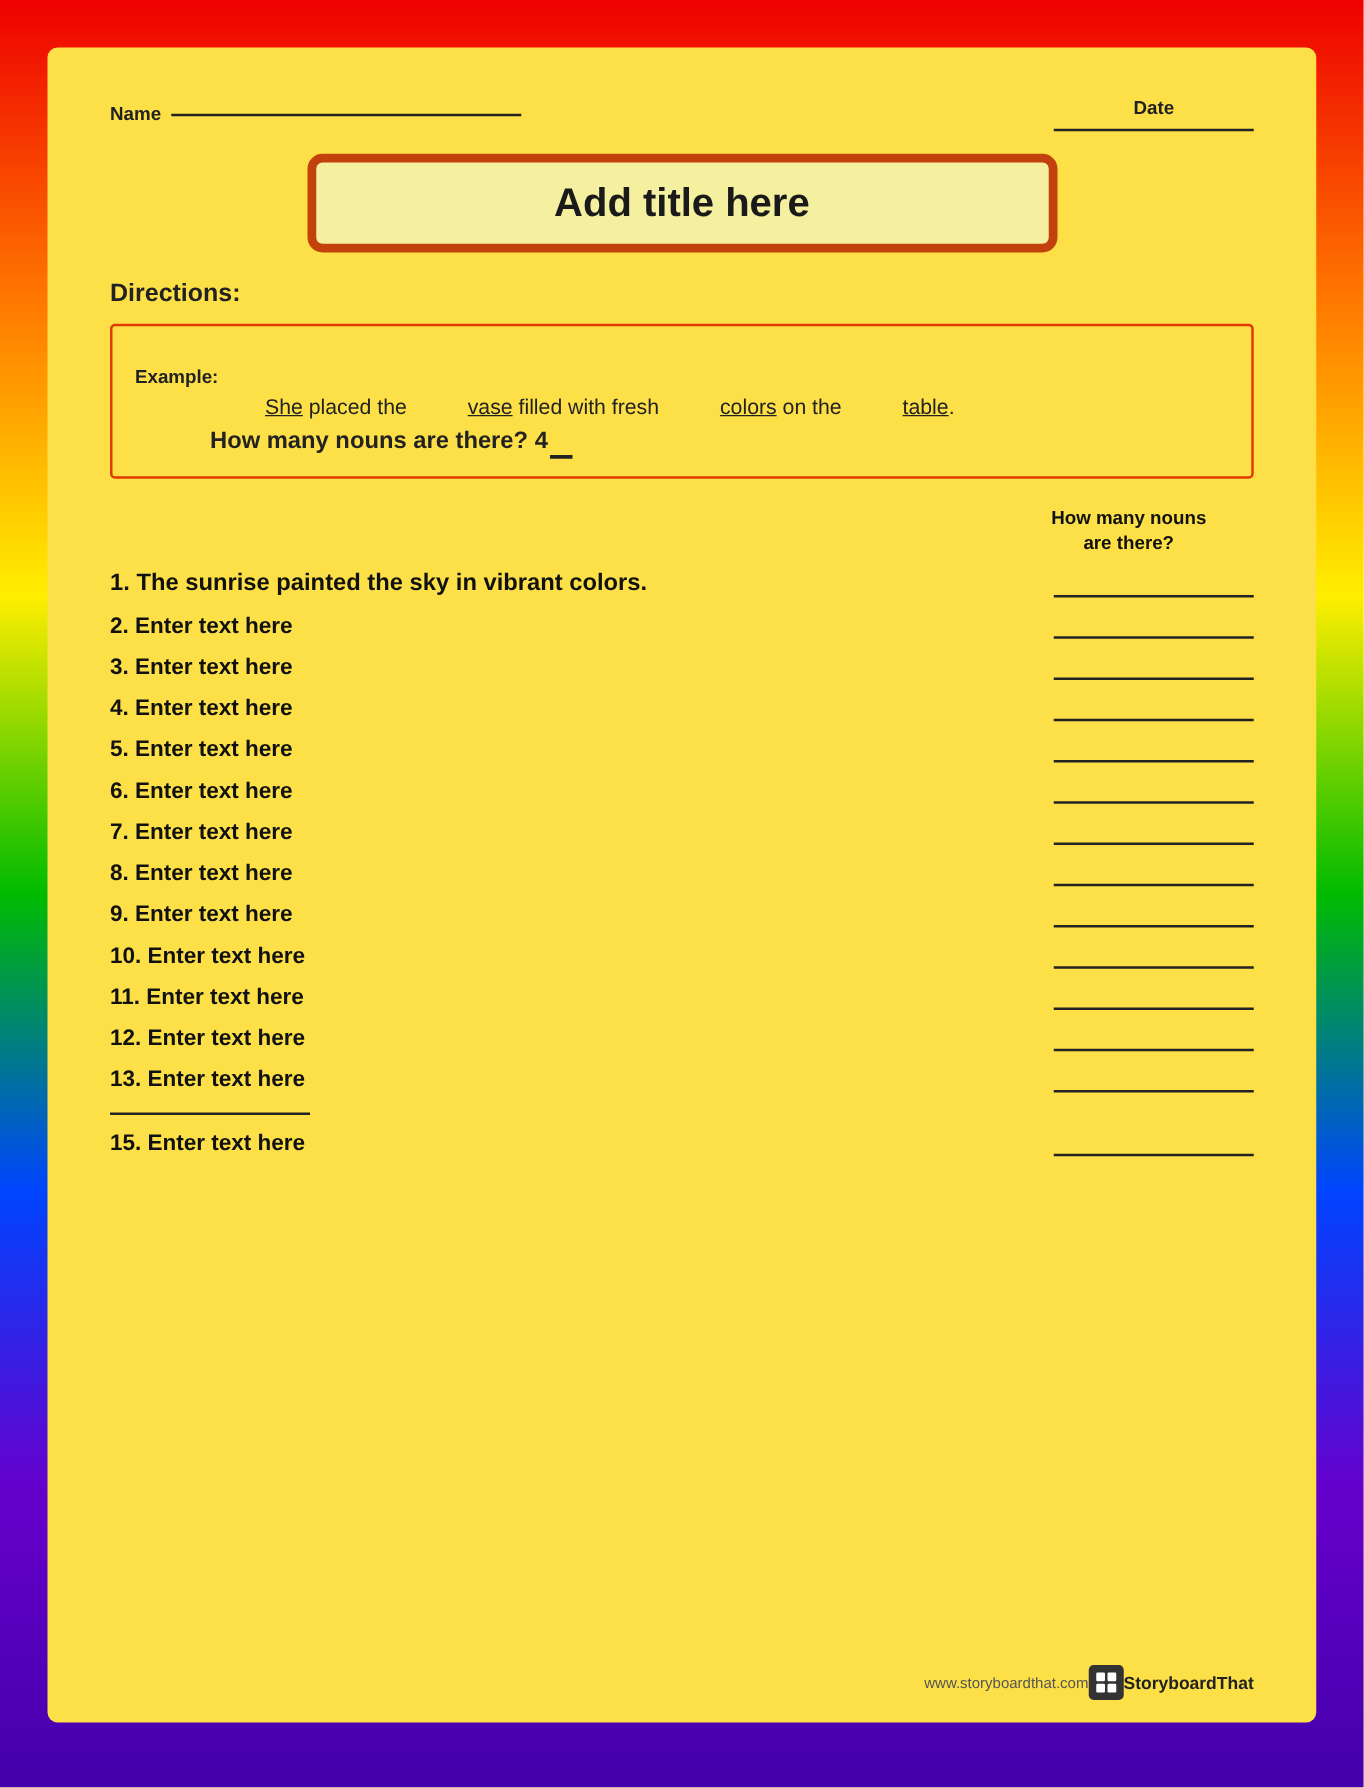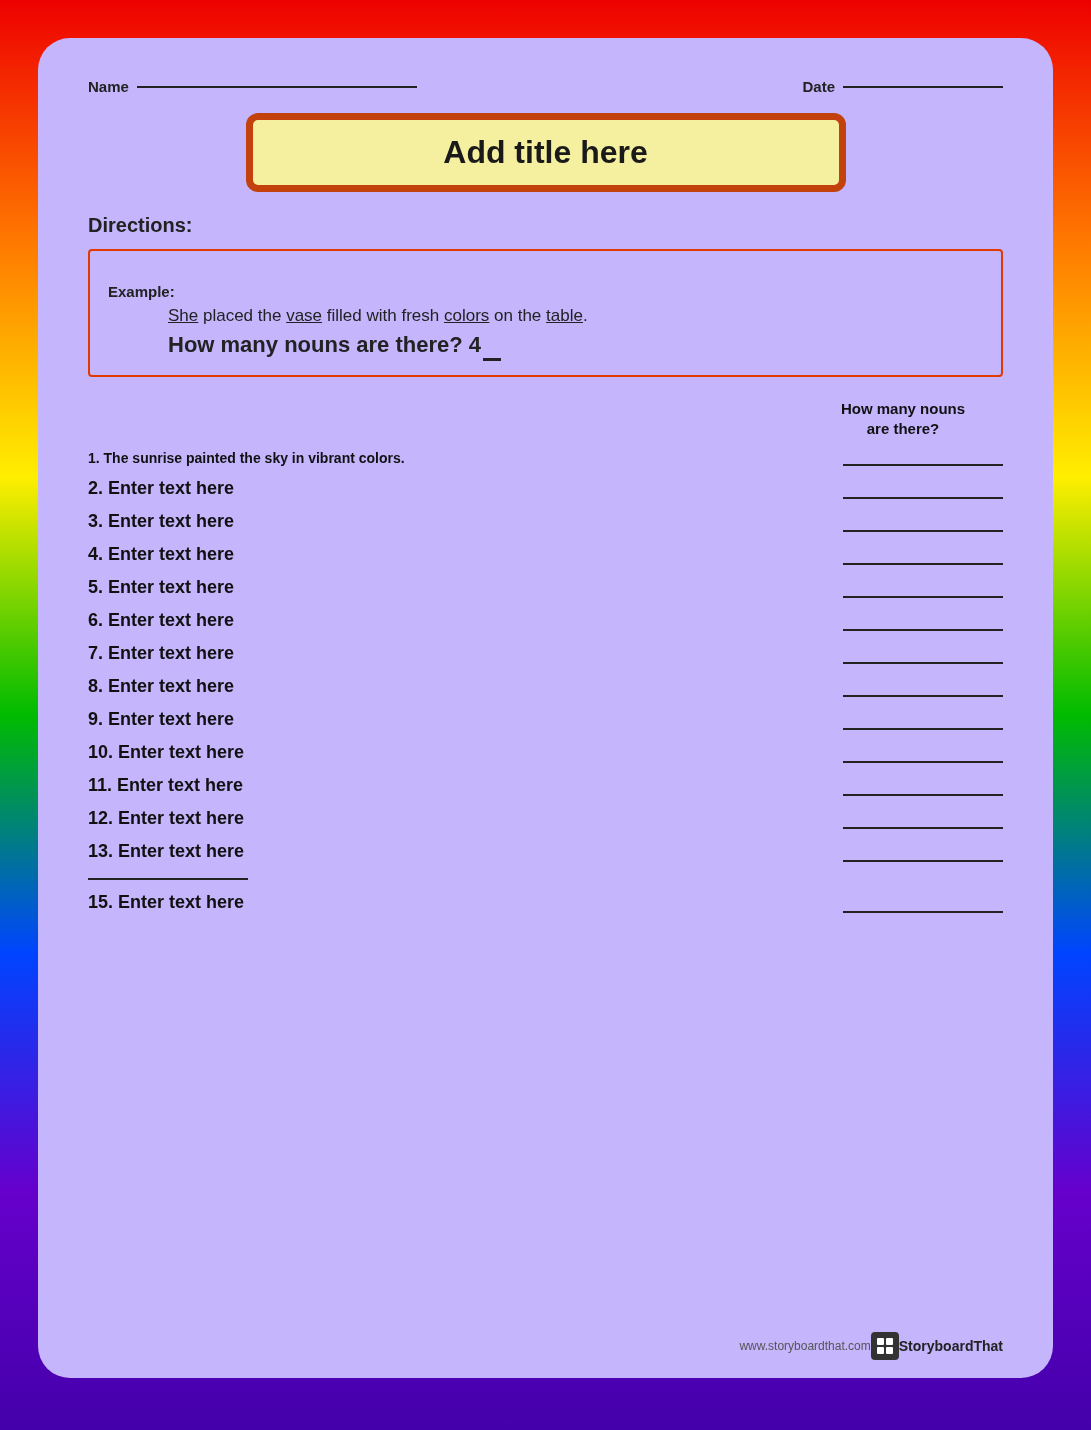--- a/index.html
+++ b/index.html
@@ -24,22 +24,22 @@
       z-index: 0;
     }
 
     
     .inner-page {
       position: absolute;
       top: 38px;
       left: 38px;
       width: 1015px;
       height: 1340px;
-      background: #c4b5fd;
-      border-radius: 32px;
+      background: #fde047;
+      border-radius: 8px;
       z-index: 1;
       padding: 30px 50px 30px 50px;
       overflow: hidden;
     }
 
     
     .header-row {
       display: flex;
       align-items: center;
       justify-content: space-between;
@@ -62,20 +62,21 @@
       width: 280px;
     }
 
     .header-date {
       display: flex;
       align-items: center;
       gap: 8px;
       font-size: 15px;
       font-weight: 700;
       color: #222;
+      flex-direction: column;
     }
 
     .header-date-line {
       display: inline-block;
       border-bottom: 2px solid #222;
       width: 160px;
     }
 
     
     .title-box {
@@ -120,24 +121,25 @@
     }
 
     .example-sentence {
       font-size: 17px;
       color: #222;
       margin-left: 60px;
       margin-bottom: 6px;
     }
 
     .example-sentence u {
+      margin-left: 44px;
     }
 
     .example-question {
-      font-size: 22px;
+      font-size: 19px;
       font-weight: 900;
       color: #222;
       margin-left: 60px;
       font-family: Arial Black, Arial, sans-serif;
     }
 
     
     .column-header-row {
       display: flex;
       justify-content: flex-end;
@@ -172,21 +174,21 @@
     .list-item-text {
       font-size: 18px;
       font-weight: 700;
       color: #111;
       font-family: Arial Black, Arial, sans-serif;
       flex: 1;
       padding-right: 20px;
     }
 
     .list-item-text.item1 {
-      font-size: 14px;
+      font-size: 19px;
     }
 
     .answer-line {
       width: 160px;
       border-bottom: 2.5px solid #222;
       height: 6px;
       flex-shrink: 0;
     }
 
     

